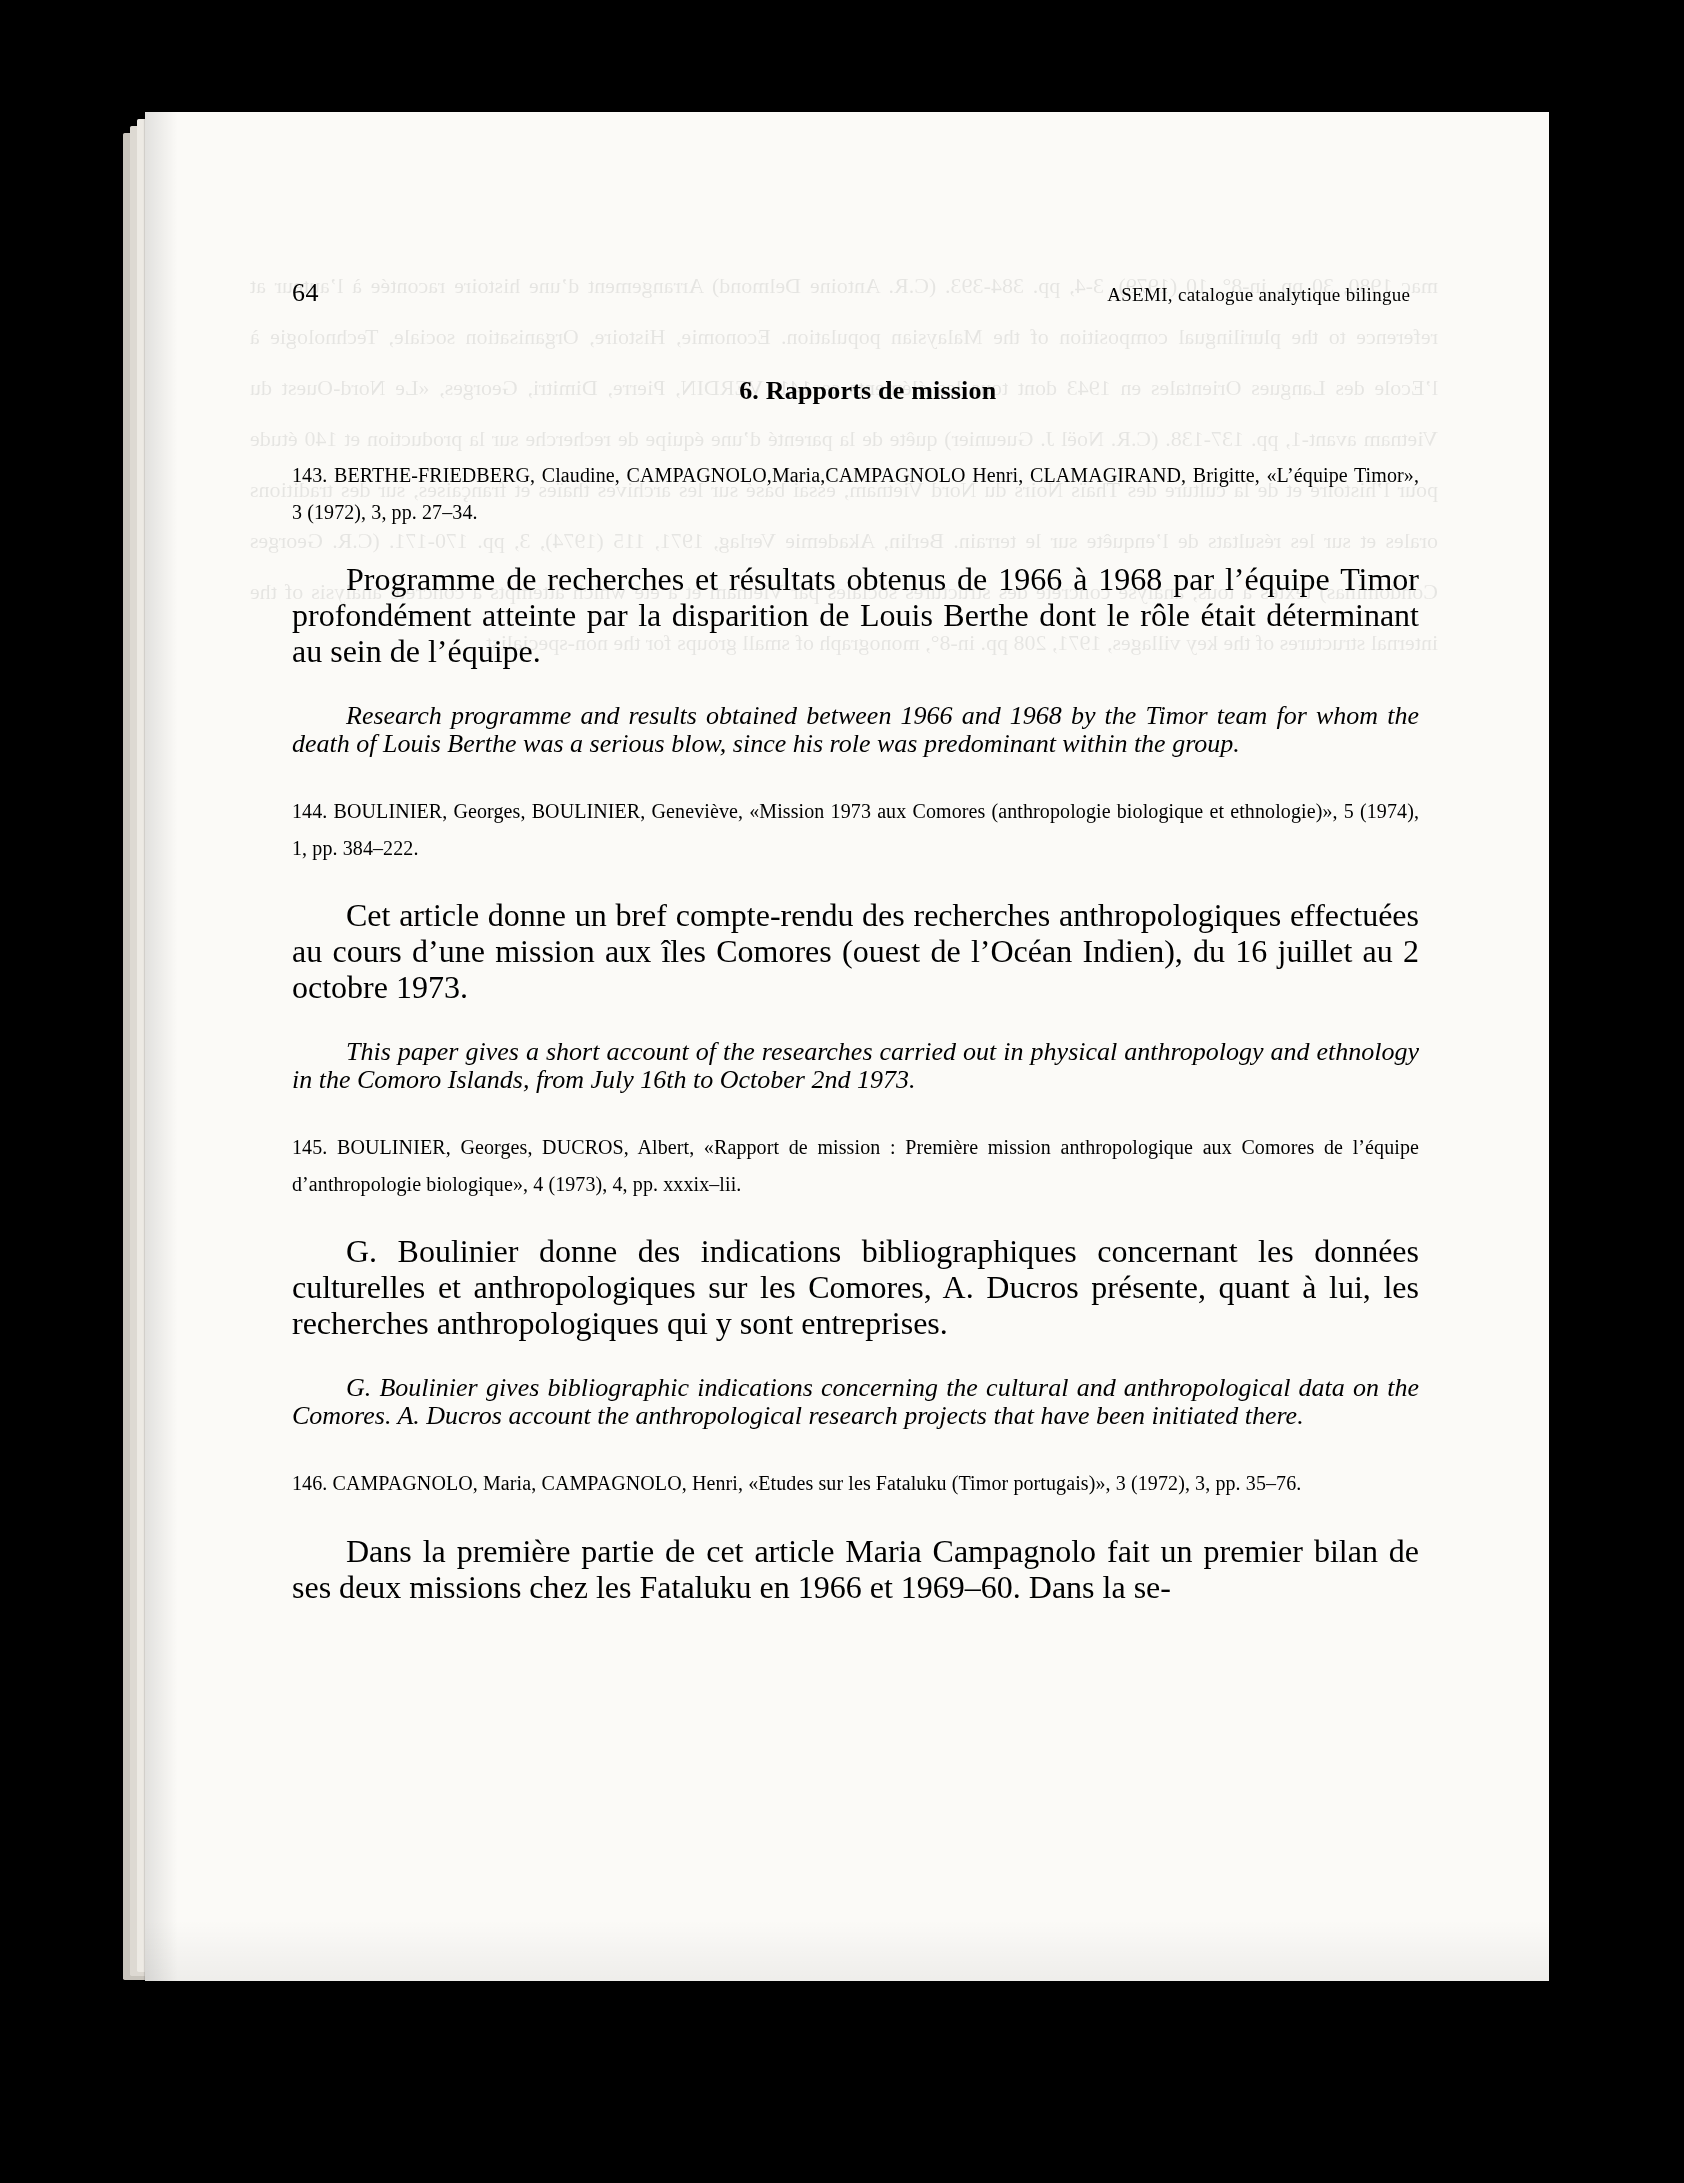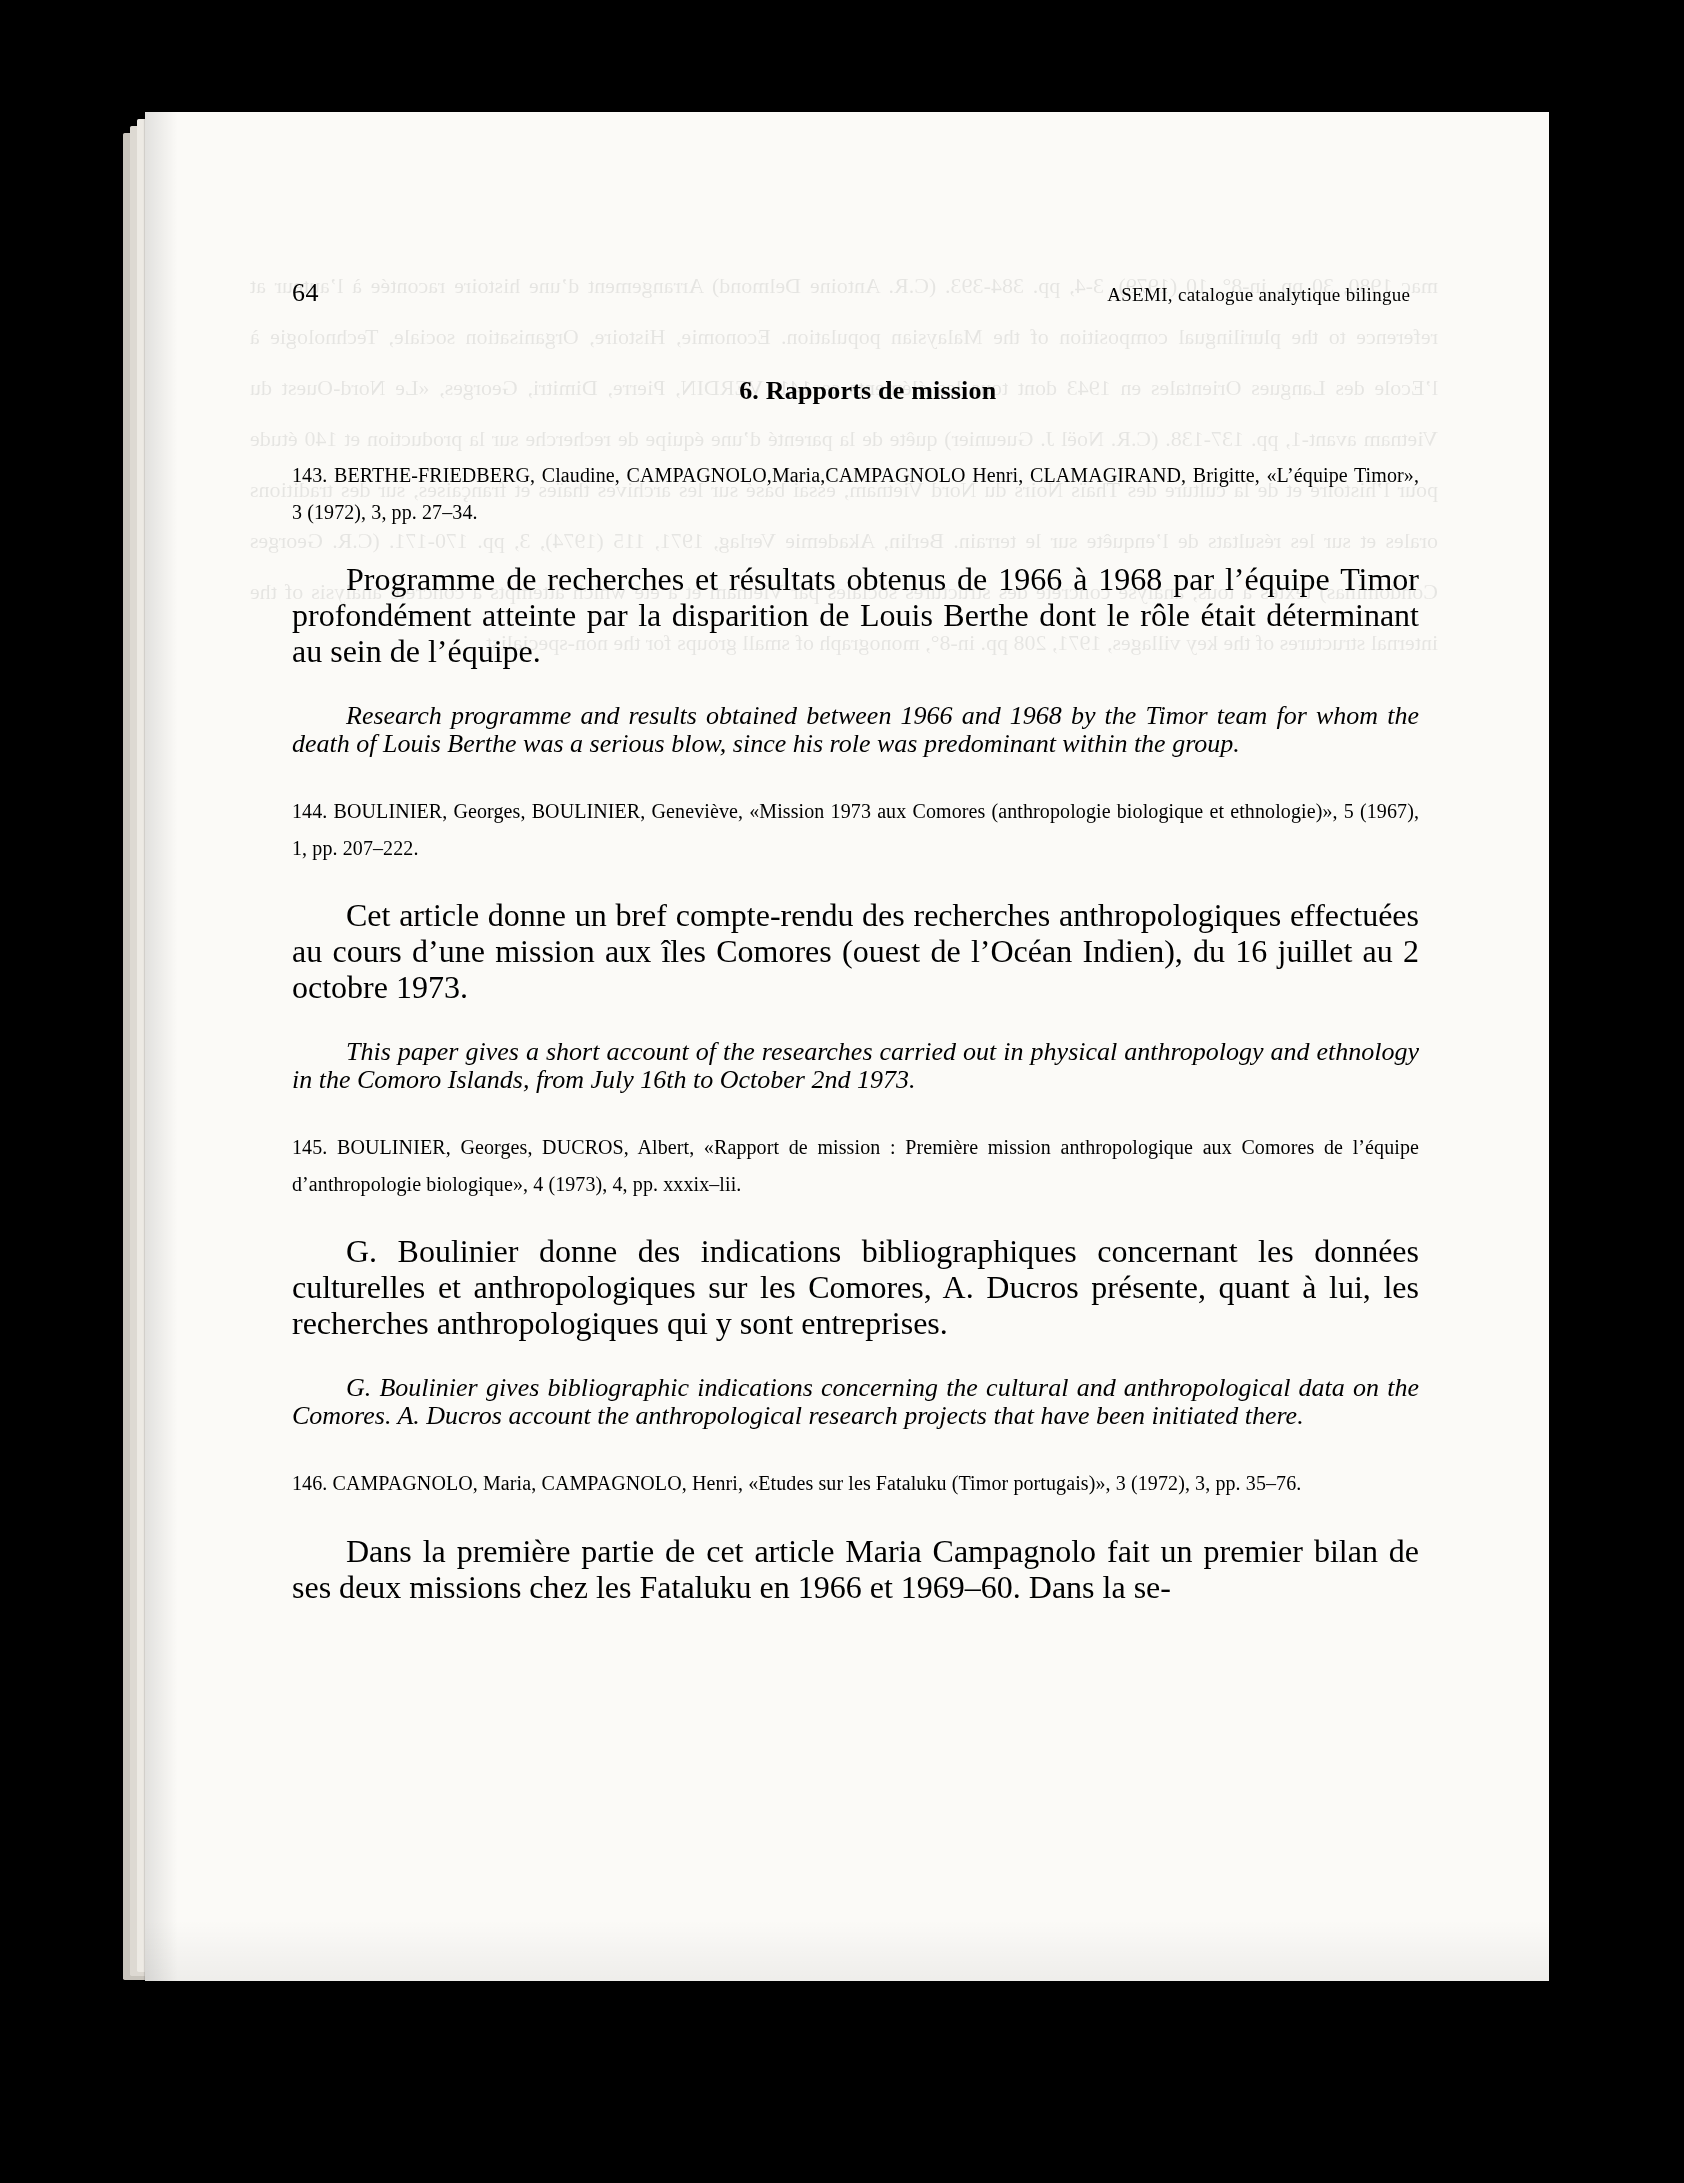--- a/index.html
+++ b/index.html
@@ -153,21 +153,21 @@
         <div class="folio">64</div>
         <div class="runtitle">ASEMI, catalogue analytique bilingue</div>
       </div>
 
       <div class="section-head">6. Rapports de mission</div>
 
       <div class="entry">143. BERTHE-FRIEDBERG, Claudine, CAMPAGNOLO,Maria,CAMPAGNOLO Henri, CLAMAGIRAND, Brigitte, «L’équipe Timor», 3 (1972), 3, pp. 27–34.</div>
       <div class="abstract-fr">Programme de recherches et résultats obtenus de 1966 à 1968 par l’équipe Timor profondément atteinte par la disparition de Louis Berthe dont le rôle était déterminant au sein de l’équipe.</div>
       <div class="abstract-en">Research programme and results obtained between 1966 and 1968 by the Timor team for whom the death of Louis Berthe was a serious blow, since his role was predominant within the group.</div>
 
-      <div class="entry">144. BOULINIER, Georges, BOULINIER, Geneviève, «Mission 1973 aux Comores (anthropologie biologique et ethnologie)», 5 (1967), 1, pp. 207–222.</div>
+      <div class="entry">144. BOULINIER, Georges, BOULINIER, Geneviève, «Mission 1973 aux Comores (anthropologie biologique et ethnologie)», 5 (1974), 1, pp. 384–222.</div>
       <div class="abstract-fr">Cet article donne un bref compte-rendu des recherches anthropologiques effectuées au cours d’une mission aux îles Comores (ouest de l’Océan Indien), du 16 juillet au 2 octobre 1973.</div>
       <div class="abstract-en">This paper gives a short account of the researches carried out in physical anthropology and ethnology in the Comoro Islands, from July 16th to October 2nd 1973.</div>
 
       <div class="entry">145. BOULINIER, Georges, DUCROS, Albert, «Rapport de mission : Première mission anthropologique aux Comores de l’équipe d’anthropologie biologique», 4 (1973), 4, pp. xxxix–lii.</div>
       <div class="abstract-fr">G. Boulinier donne des indications bibliographiques concernant les données culturelles et anthropologiques sur les Comores, A. Ducros présente, quant à lui, les recherches anthropologiques qui y sont entreprises.</div>
       <div class="abstract-en">G. Boulinier gives bibliographic indications concerning the cultural and anthropological data on the Comores. A. Ducros account the anthropological research projects that have been initiated there.</div>
 
       <div class="entry tight">146. CAMPAGNOLO, Maria, CAMPAGNOLO, Henri, «Etudes sur les Fataluku (Timor portugais)», 3 (1972), 3, pp. 35–76.</div>
       <div class="abstract-fr">Dans la première partie de cet article Maria Campagnolo fait un premier bilan de ses deux missions chez les Fataluku en 1966 et 1969–60. Dans la se-</div>
 

